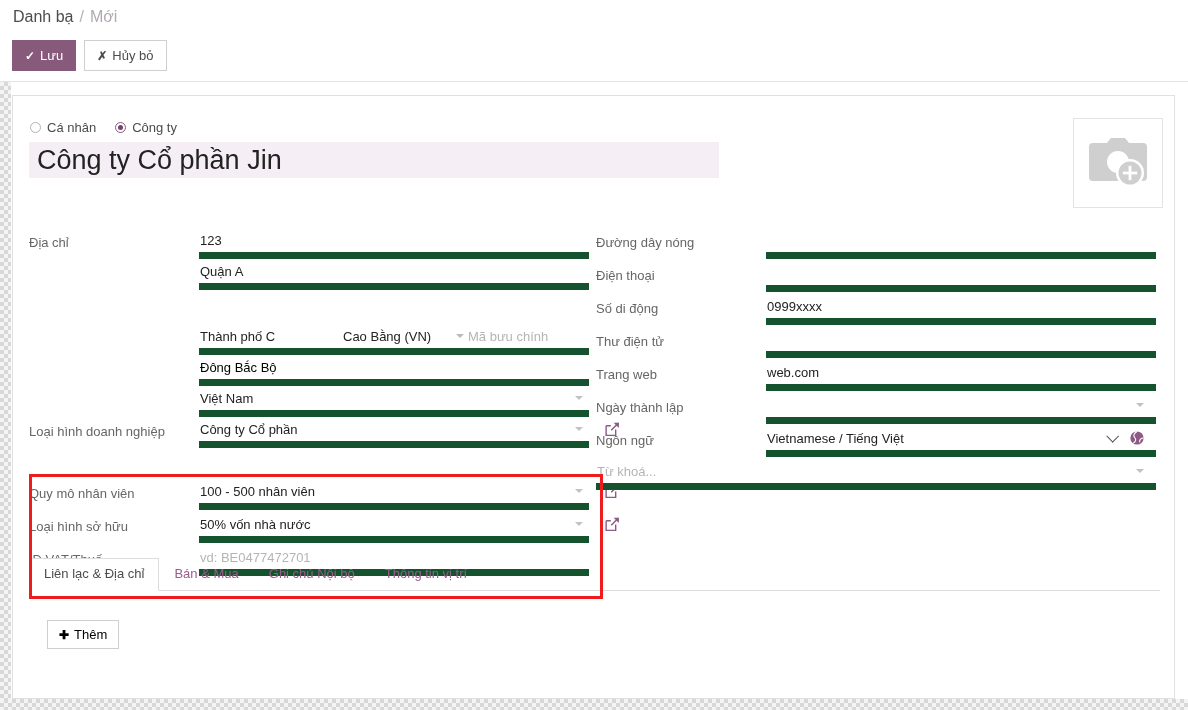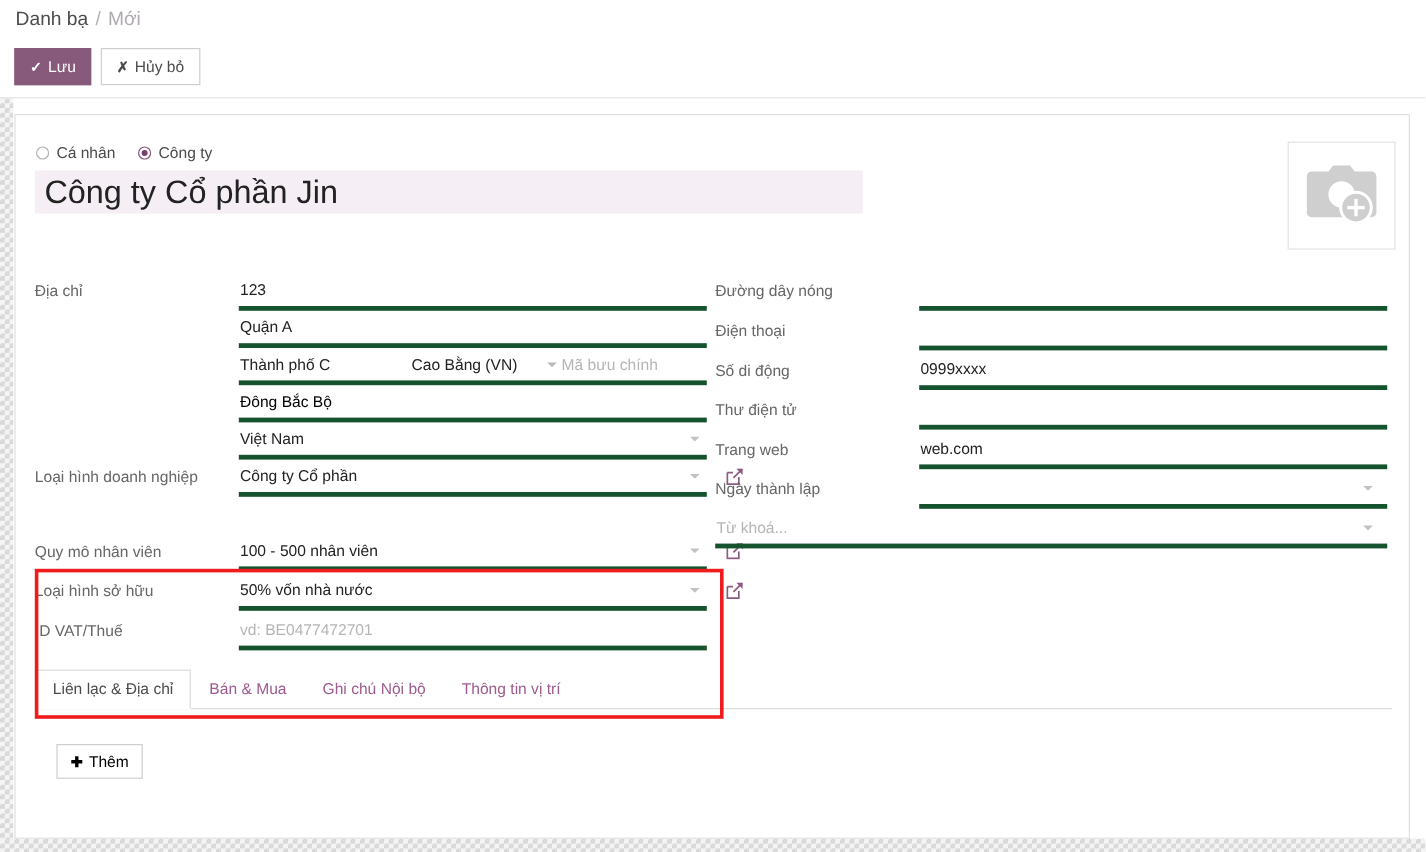--- a/index.html
+++ b/index.html
@@ -119,31 +119,31 @@
   .frow { display: flex; align-items: flex-start; min-height: 33px; }
   .flabel {
     width: 170px; flex: 0 0 170px;
     font-size: 13px; color: #666; line-height: 17px;
     padding-top: 6px;
   }
   .fctl { flex: 1 1 auto; position: relative; }
 
   .inp {
     height: 31px;
-    border-bottom: 4px solid #14532d;
+    border-bottom: 7px solid #14532d;
     display: flex; align-items: center;
     font-size: 13px; color: #222;
     padding-left: 1px;
   }
   .inp.nobdr { border-bottom: none; }
   .inp .ph { color: #b5b5b5; }
   .inp .lnk { color: #000000; }
 
   
-  .triple { display: flex; align-items: center; }
+  .triple { display: flex; align-items: center; margin-top: 34px; }
   .triple .city  { width: 143px; }
   .triple .state { width: 125px; position: relative; }
   .triple .zip   { width: 95px; }
 
   .caret {
     position: absolute; right: 4px; top: 50%; transform: translateY(-50%);
     width: 0; height: 0;
     border-left: 4px solid transparent;
     border-right: 4px solid transparent;
     border-top: 4px solid #bbb;
@@ -398,20 +398,34 @@
         <div class="frow">
           <div class="flabel">Ngày thành lập</div>
           <div class="fctl">
             <div class="inp" style="position:relative;">
               <span></span>
               <i class="caret caret-lg" style="right:12px;"></i>
             </div>
           </div>
         </div>
 
+        <div class="frow">
+          <div class="flabel">Ngôn ngữ</div>
+          <div class="fctl">
+            <div class="inp" style="position:relative;">
+              <span>Vietnamese / Tiếng Việt</span>
+              <i class="chev"></i>
+              <svg class="globe" width="14" height="14" viewBox="0 0 14 14">
+                <circle cx="7" cy="7" r="6.6" fill="#8c5a84"></circle>
+                <path d="M7 0.4 C3.5 2.4 3.2 5 5 7 C6.4 8.6 5.4 11 3.2 12.2" fill="none" stroke="#ffffff" stroke-width="1.1"></path>
+                <path d="M13.6 7 C11 7 9.4 8.6 9.6 11.4" fill="none" stroke="#ffffff" stroke-width="1.1"></path>
+              </svg>
+            </div>
+          </div>
+        </div>
 
         <div class="frow">
           <div class="fctl">
             <div class="inp" style="position:relative;">
               <span class="ph">Từ khoá...</span>
               <i class="caret caret-lg" style="right:12px;"></i>
             </div>
           </div>
         </div>
 

